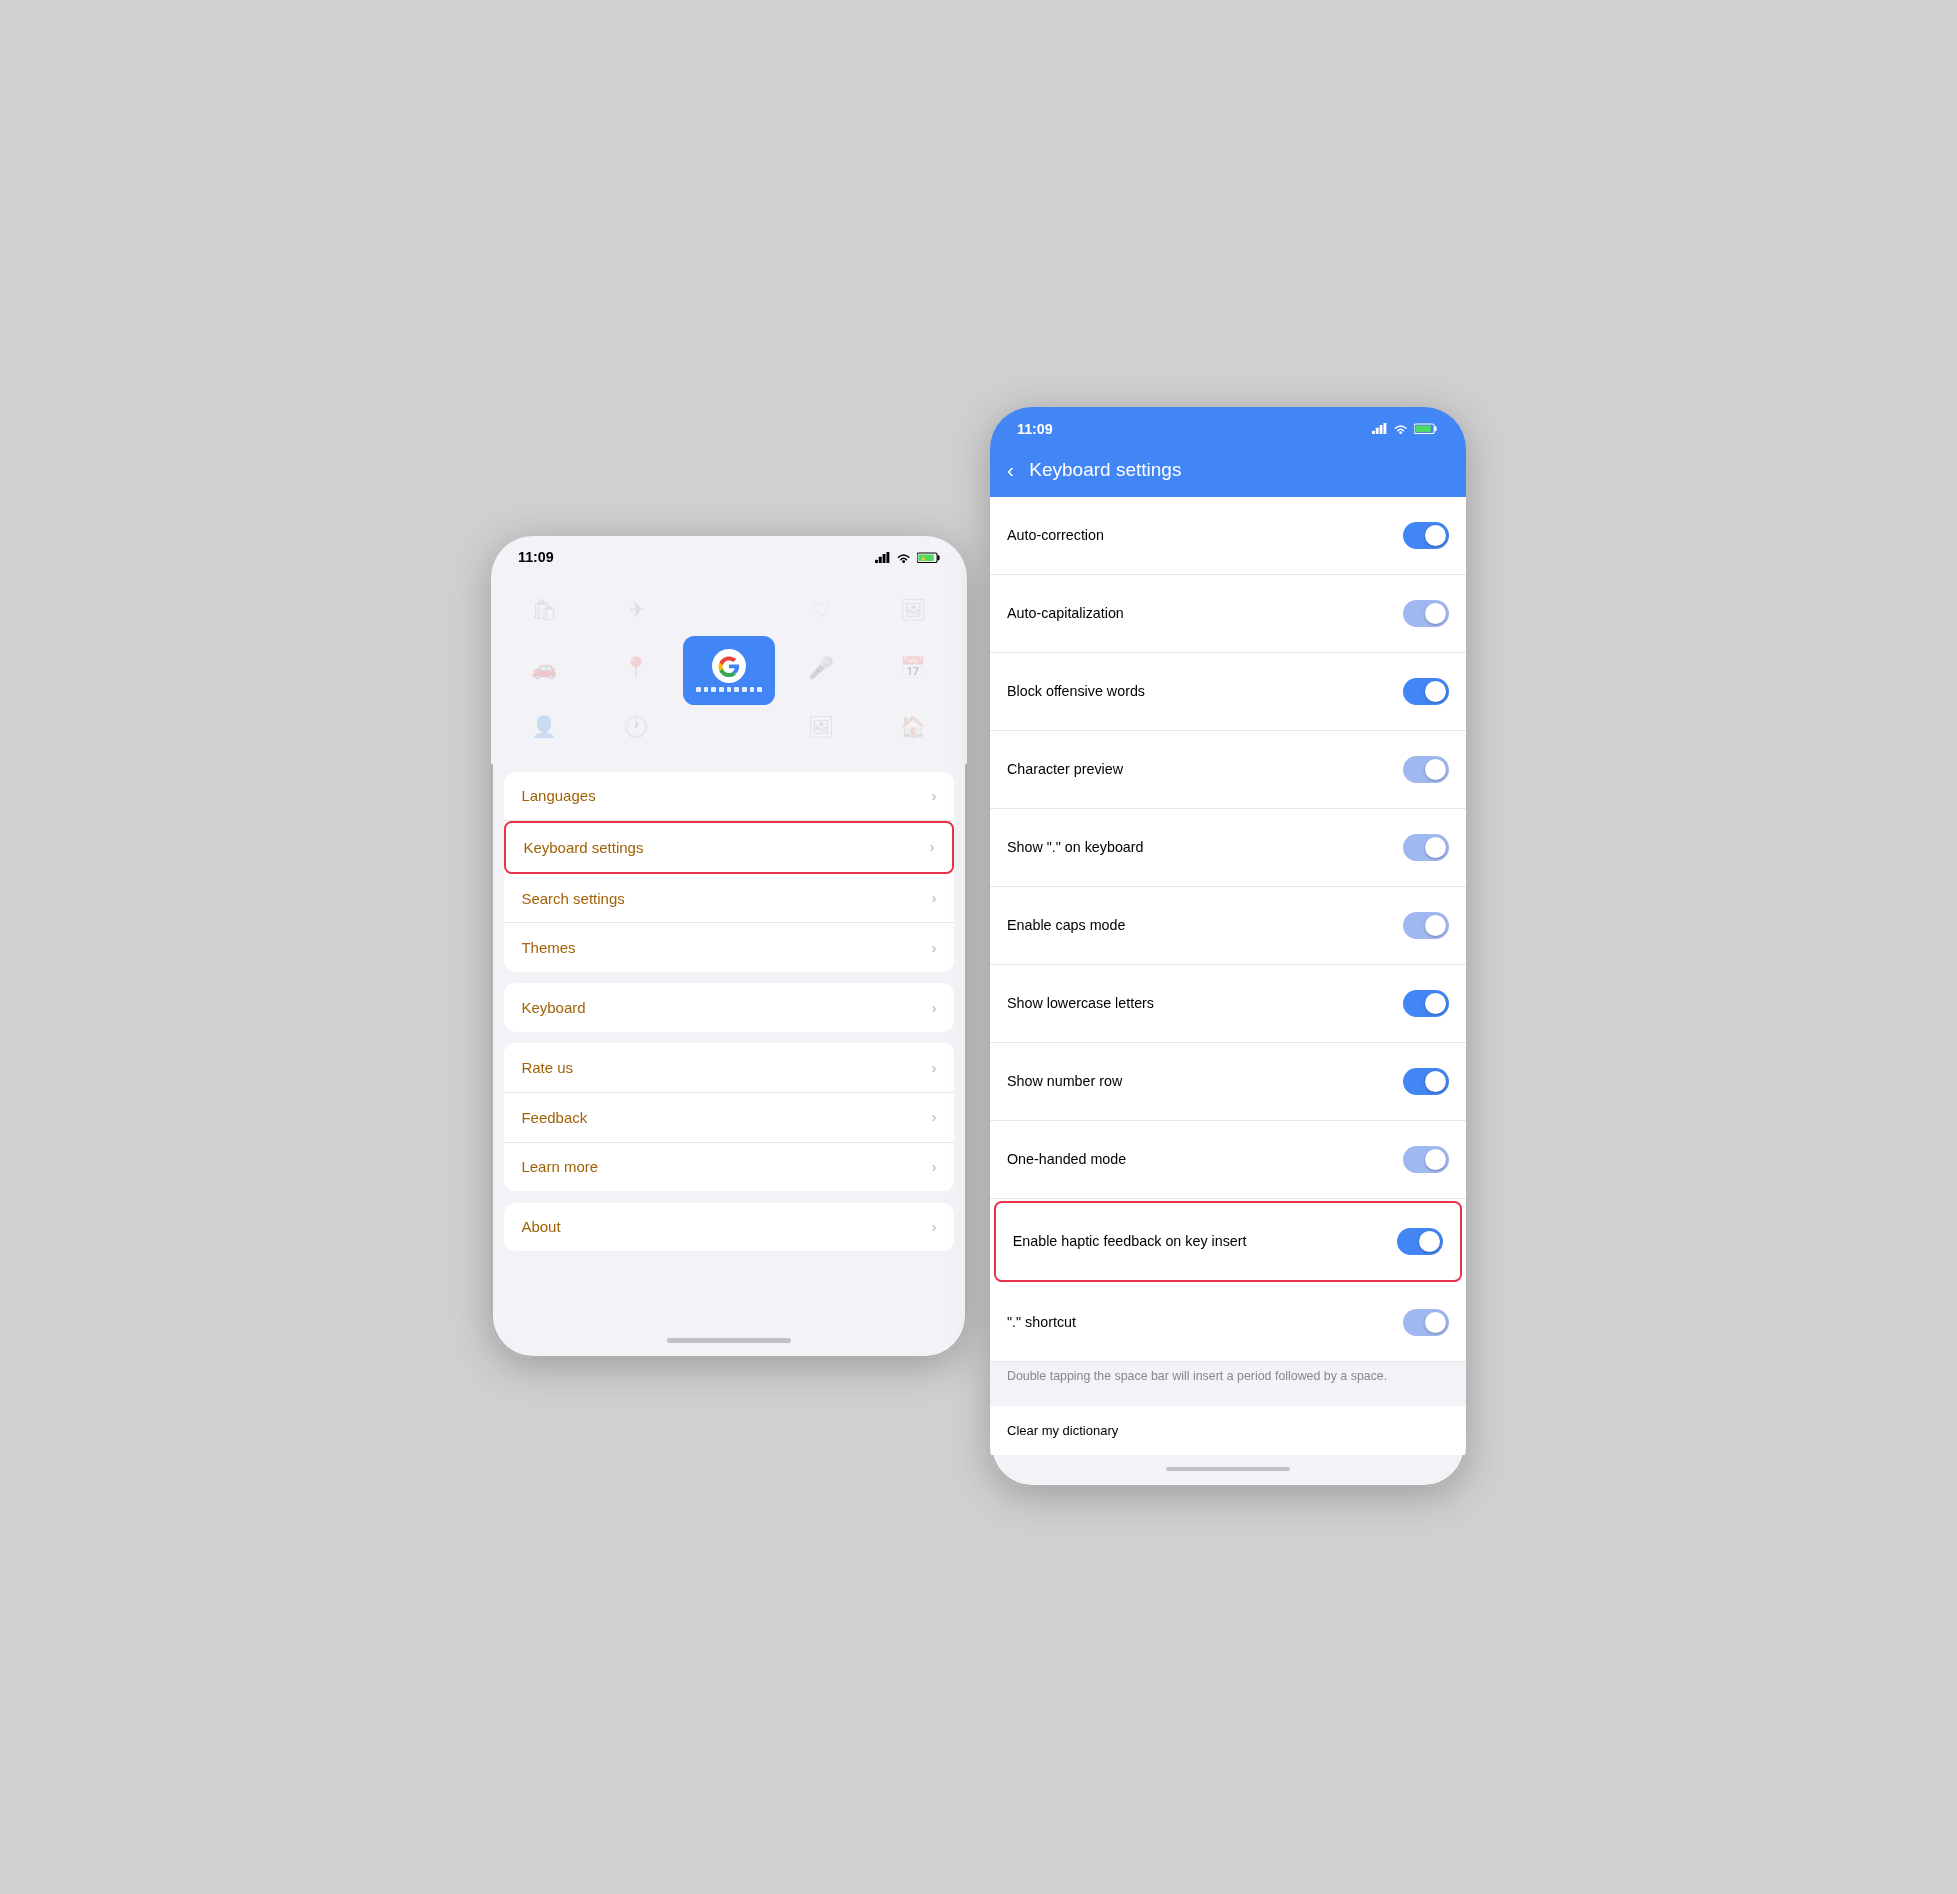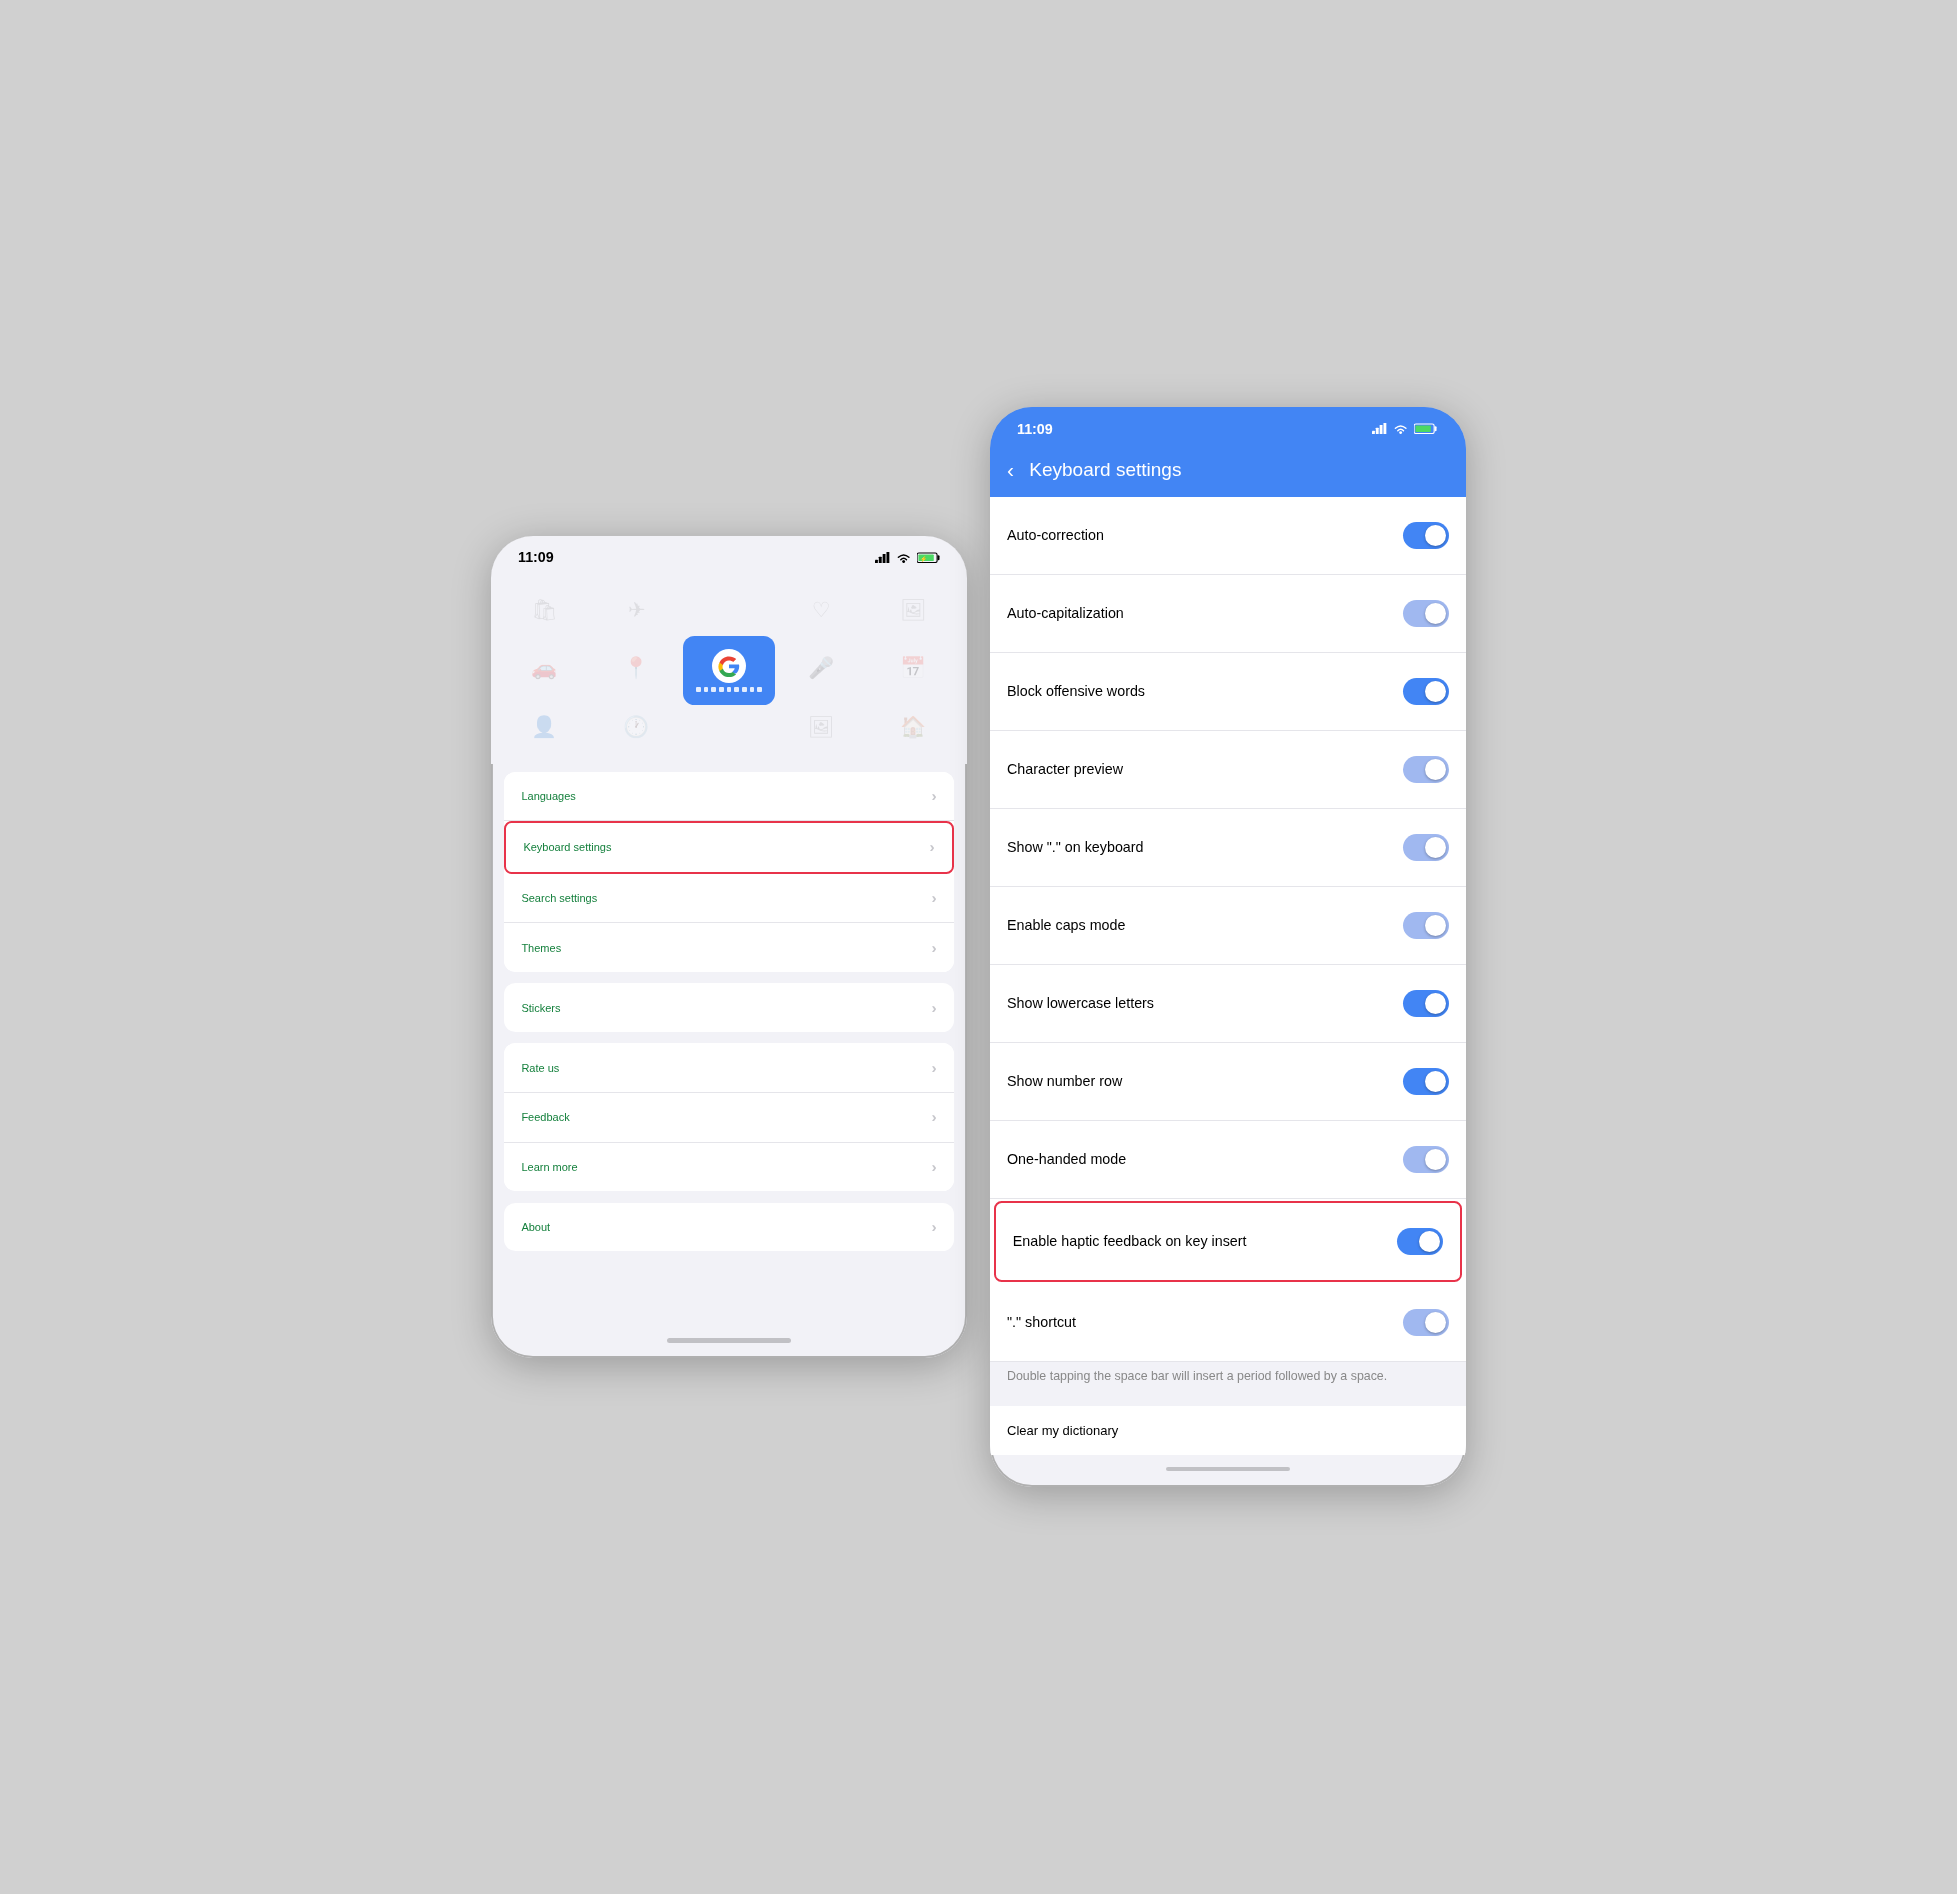--- a/index.html
+++ b/index.html
@@ -135,22 +135,22 @@
       display: flex;
       justify-content: space-between;
       align-items: center;
       padding: 15.3px 17px;
       border-bottom: 1px solid #e5e5ea;
       cursor: pointer;
       background: #fff;
     }
     .menu-item:last-child { border-bottom: none; }
     .menu-item-label {
-      font-size: 11px;
-      color: #15803d;
+      font-size: 15px;
+      color: #a16207;
     }
     .chevron {
       color: #c7c7cc;
       font-size: 15.3px;
       font-weight: 600;
     }
 
     .home-bar {
       width: 124px;
       height: 4.8px;
@@ -346,21 +346,21 @@
         <span class="chevron">›</span>
       </div>
       <div class="menu-item">
         <span class="menu-item-label">Themes</span>
         <span class="chevron">›</span>
       </div>
     </div>
 
     <div class="menu-section" style="margin-bottom:3.8px;">
       <div class="menu-item">
-        <span class="menu-item-label">Stickers</span>
+        <span class="menu-item-label">Keyboard</span>
         <span class="chevron">›</span>
       </div>
     </div>
 
     <div class="menu-section" style="margin-bottom:3.8px;">
       <div class="menu-item">
         <span class="menu-item-label">Rate us</span>
         <span class="chevron">›</span>
       </div>
       <div class="menu-item">

